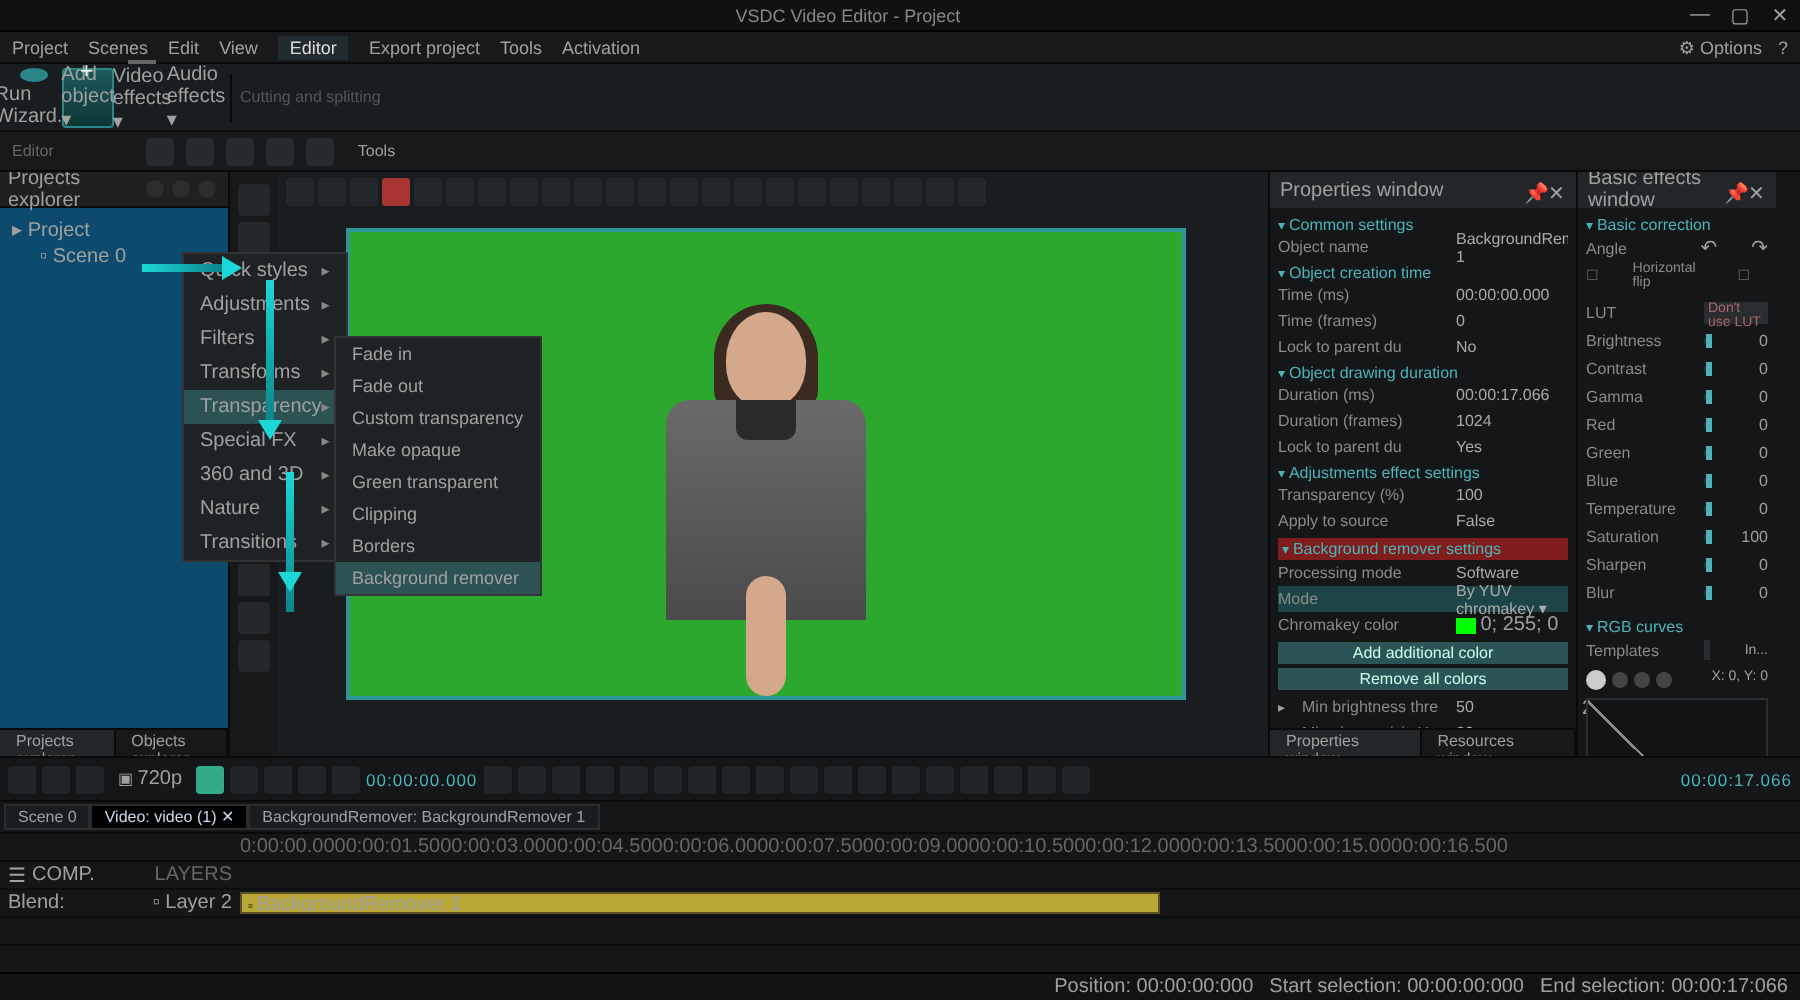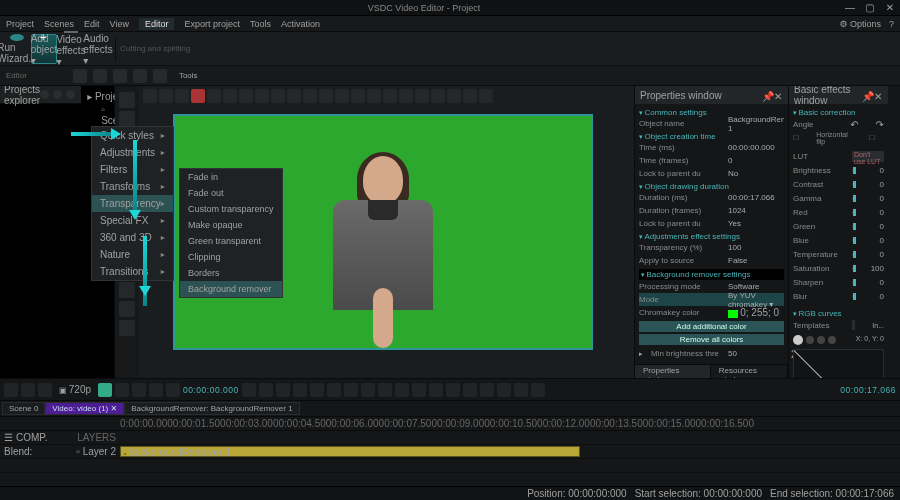--- a/index.html
+++ b/index.html
@@ -14,42 +14,42 @@
 .menubar .active{background:#222c30;color:#ddd;padding:1px 6px}
 .menubar .right{margin-left:auto;display:flex;gap:8px}
 .toolbar{height:34px;background:#1a1d1f;display:flex;align-items:center;padding:0 4px;gap:1px;border-bottom:1px solid #0d0d0d}
 .tb-btn{width:26px;height:30px;display:flex;flex-direction:column;align-items:center;justify-content:center;font-size:7px;cursor:pointer}
 .tb-btn .ico{width:14px;height:14px;margin-bottom:1px}
 .highlight{background:linear-gradient(180deg,#1c5a5c,#0f3536);border:1px solid #2a8688;border-radius:2px}
 .sep{width:1px;height:24px;background:#0a0a0a;margin:0 3px}
 .toolbar-sub{height:20px;background:#18191b;display:flex;align-items:center;padding:0 6px;gap:6px;border-bottom:1px solid #0a0a0a}
 .toolbar-sub .mini{width:14px;height:14px;background:#262a2c;border-radius:2px;cursor:pointer}
 .midrow{flex:1;display:flex;overflow:hidden}
-.left-panel{width:115px;background:#000000;border-right:1px solid #0a0a0a;display:flex;flex-direction:row}
+.left-panel{width:115px;background:#0c4a6e;border-right:1px solid #0a0a0a;display:flex;flex-direction:column}
 .panel-header{height:18px;background:#1e2022;display:flex;align-items:center;padding:0 4px;font-size:9px;border-bottom:1px solid #0a0a0a}
 .panel-header .pill{width:9px;height:9px;border-radius:50%;background:#2a2c2e;margin-right:2px}
 .tree{padding:4px 6px;font-size:9px}
 .tree-item{padding:1px 0;cursor:pointer}
 .tree-item.child{padding-left:14px}
 .vtoolbar{width:24px;background:#16181a;display:flex;flex-direction:column;align-items:center;gap:3px;padding:6px 0}
 .vt{width:16px;height:16px;background:#24282a;border-radius:2px;cursor:pointer}
 .center{flex:1;display:flex;flex-direction:column;background:#1a1d1f;position:relative}
 .ctop{height:20px;background:#1a1d1f;display:flex;align-items:center;padding:0 4px;gap:2px}
 .ctop .ci{width:14px;height:14px;background:#24282a;border-radius:2px;cursor:pointer}
 .preview-area{flex:1;display:flex;align-items:flex-start;justify-content:flex-start;padding:8px 8px 8px 34px;position:relative}
 .greenscreen{width:420px;height:236px;background:#2da82e;border:2px solid #2c9698;position:relative;overflow:hidden}
 .person{position:absolute;left:50%;transform:translateX(-50%);bottom:0;width:150px;height:200px}
 .head{width:40px;height:48px;background:#d4a88a;border-radius:50% 50% 45% 45%;position:absolute;top:8px;left:55px}
 .hair{width:52px;height:54px;background:#3a2a20;border-radius:50% 50% 20% 20%;position:absolute;top:4px;left:49px}
 .torso{width:100px;height:110px;background:linear-gradient(180deg,#6a6a6a,#4a4a4a);position:absolute;top:52px;left:25px;border-radius:12px 12px 0 0}
 .torso::before{content:"";position:absolute;top:0;left:35px;width:30px;height:20px;background:#2a2a2a;border-radius:0 0 6px 6px}
 .arms{width:20px;height:60px;background:#d4a88a;position:absolute;top:140px;left:65px;border-radius:10px}
 .flyout{position:absolute;top:0;left:0;background:#1f2224;border:1px solid #333;z-index:50;min-width:72px}
 .flyout.m1{top:20px;left:-48px}
-.flyout.m2{top:62px;left:40px;min-width:102px}
+.flyout.m2{top:62px;left:28px;min-width:102px}
 .fly-item{padding:3px 8px;font-size:9px;cursor:pointer;white-space:nowrap;display:flex;align-items:center;justify-content:space-between}
 .fly-item:hover,.fly-item.hov{background:#2d5254}
 .fly-item .arr{font-size:8px;color:#888}
 .arrow-teal{position:absolute;z-index:60;pointer-events:none}
 .arrow-h{top:22px;left:-68px;width:50px;height:12px}
 .arrow-h::before{content:"";position:absolute;top:4px;left:0;width:40px;height:4px;background:linear-gradient(90deg,#1dd6d8,#0a8688)}
 .arrow-h::after{content:"";position:absolute;right:0;top:0;border-left:10px solid #1dd6d8;border-top:6px solid transparent;border-bottom:6px solid transparent}
 .arrow-v{top:34px;left:-10px;width:12px;height:80px}
 .arrow-v::before{content:"";position:absolute;left:4px;top:0;width:4px;height:70px;background:linear-gradient(180deg,#1dd6d8,#0a8688)}
 .arrow-v::after{content:"";position:absolute;bottom:0;left:0;border-top:10px solid #1dd6d8;border-left:6px solid transparent;border-right:6px solid transparent}
@@ -75,21 +75,21 @@
 .curve{width:100%;height:90px;background:#111314;border:1px solid #2a2d30;margin-top:4px;position:relative}
 .curve::after{content:"";position:absolute;left:0;bottom:0;width:100%;height:100%;background:linear-gradient(to top right,transparent 49%,#888 49%,#888 50%,transparent 50%)}
 .footer-tabs{height:14px;background:#16181a;display:flex;border-top:1px solid #0a0a0a}
 .ftab{padding:1px 8px;font-size:8px;cursor:pointer;border-right:1px solid #0a0a0a}
 .ftab.act{background:#222628}
 .timeline-area{height:108px;background:#141618;border-top:1px solid #0a0a0a;display:flex;flex-direction:column}
 .tl-controls{height:22px;display:flex;align-items:center;gap:3px;padding:0 4px;border-bottom:1px solid #0a0a0a}
 .tlc{width:14px;height:14px;background:#212426;border-radius:2px;cursor:pointer}
 .tl-tabs{height:16px;display:flex;align-items:center;gap:0;padding:0 2px;border-bottom:1px solid #0a0a0a}
 .tltab{padding:1px 6px;font-size:8px;background:#1a1d1f;border:1px solid #2a2c2e;cursor:pointer}
-.tltab.act{background:#4c1d95;color:#cde}
+.tltab.act{background:#000000;color:#cde}
 .tl-ruler{height:14px;display:flex;align-items:center;padding-left:120px;font-size:7px;gap:0;border-bottom:1px solid #0a0a0a;overflow:hidden}
 .tl-ruler span{min-width:44px;color:#666}
 .tl-tracks{flex:1;overflow:hidden}
 .track{height:14px;display:flex;align-items:center;border-bottom:1px solid #0d0d0d}
 .track-head{width:120px;font-size:8px;padding:0 4px;display:flex;align-items:center;gap:3px;color:#999}
 .track-body{flex:1;position:relative;height:100%}
 .clip{position:absolute;height:11px;top:1px;background:#b8a636;border:1px solid #5a5220;font-size:7px;padding:0 3px;color:#2a2510;cursor:pointer;overflow:hidden}
 .statusbar{height:14px;background:#111314;display:flex;align-items:center;padding:0 6px;font-size:8px;gap:12px;border-top:1px solid #000}
 .statusbar .sp{margin-left:auto;display:flex;gap:8px}
 .tcode{font-size:8.5px;color:#4ab5b8;letter-spacing:.5px}
@@ -328,21 +328,21 @@
             </div>
           <div class="psec">Adjustments effect settings</div>
           <div class="prow">
               <span class="k">Transparency (%)</span>
               <span class="v">100</span>
             </div>
           <div class="prow">
               <span class="k">Apply to source</span>
               <span class="v">False</span>
             </div>
-          <div class="psec" style="background:#000000;padding:1px 2px">Background remover settings</div>
+          <div class="psec" style="background:#7f1d1d;padding:1px 2px">Background remover settings</div>
           <div class="prow">
               <span class="k">Processing mode</span>
               <span class="v">Software</span>
             </div>
           <div class="prow" style="background:#1d4547">
               <span class="k">Mode</span>
               <span class="v">By YUV chromakey ▾</span>
             </div>
           <div class="prow">
               <span class="k">Chromakey color</span>

